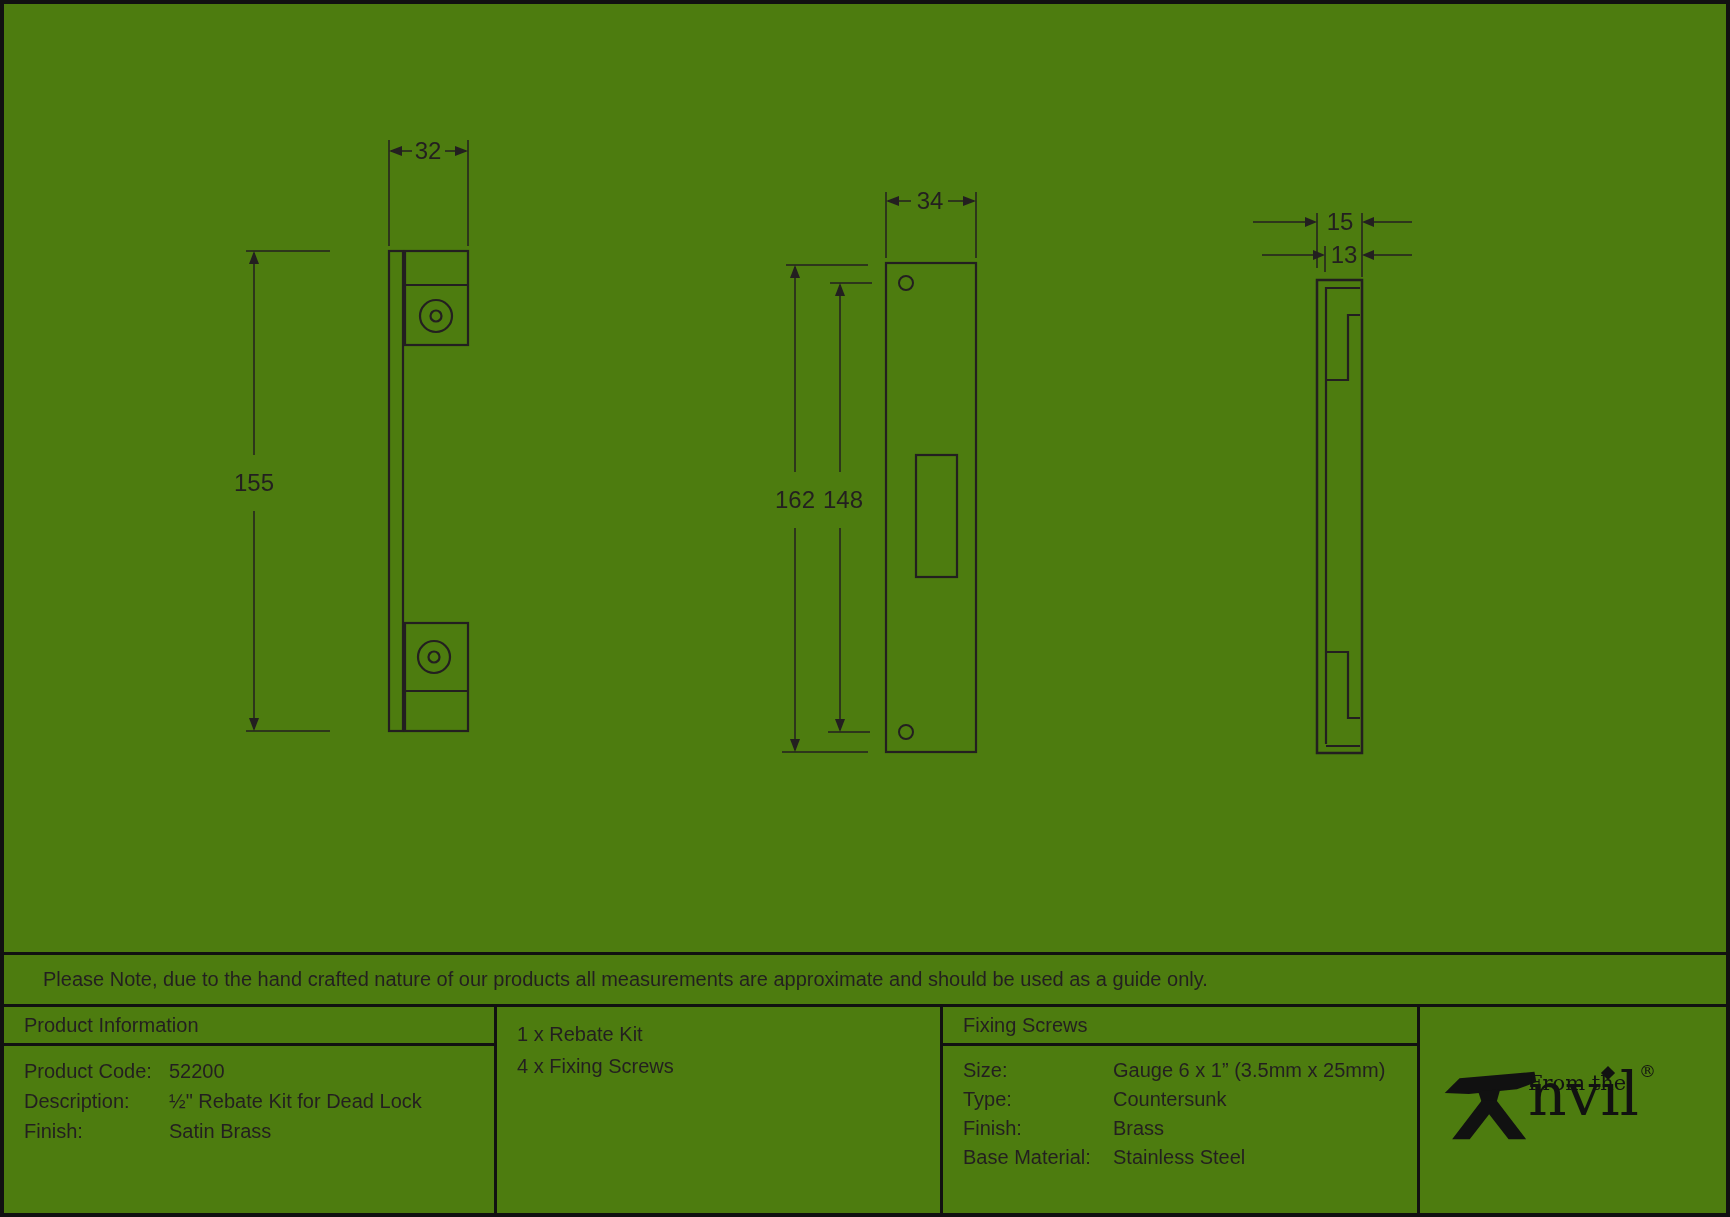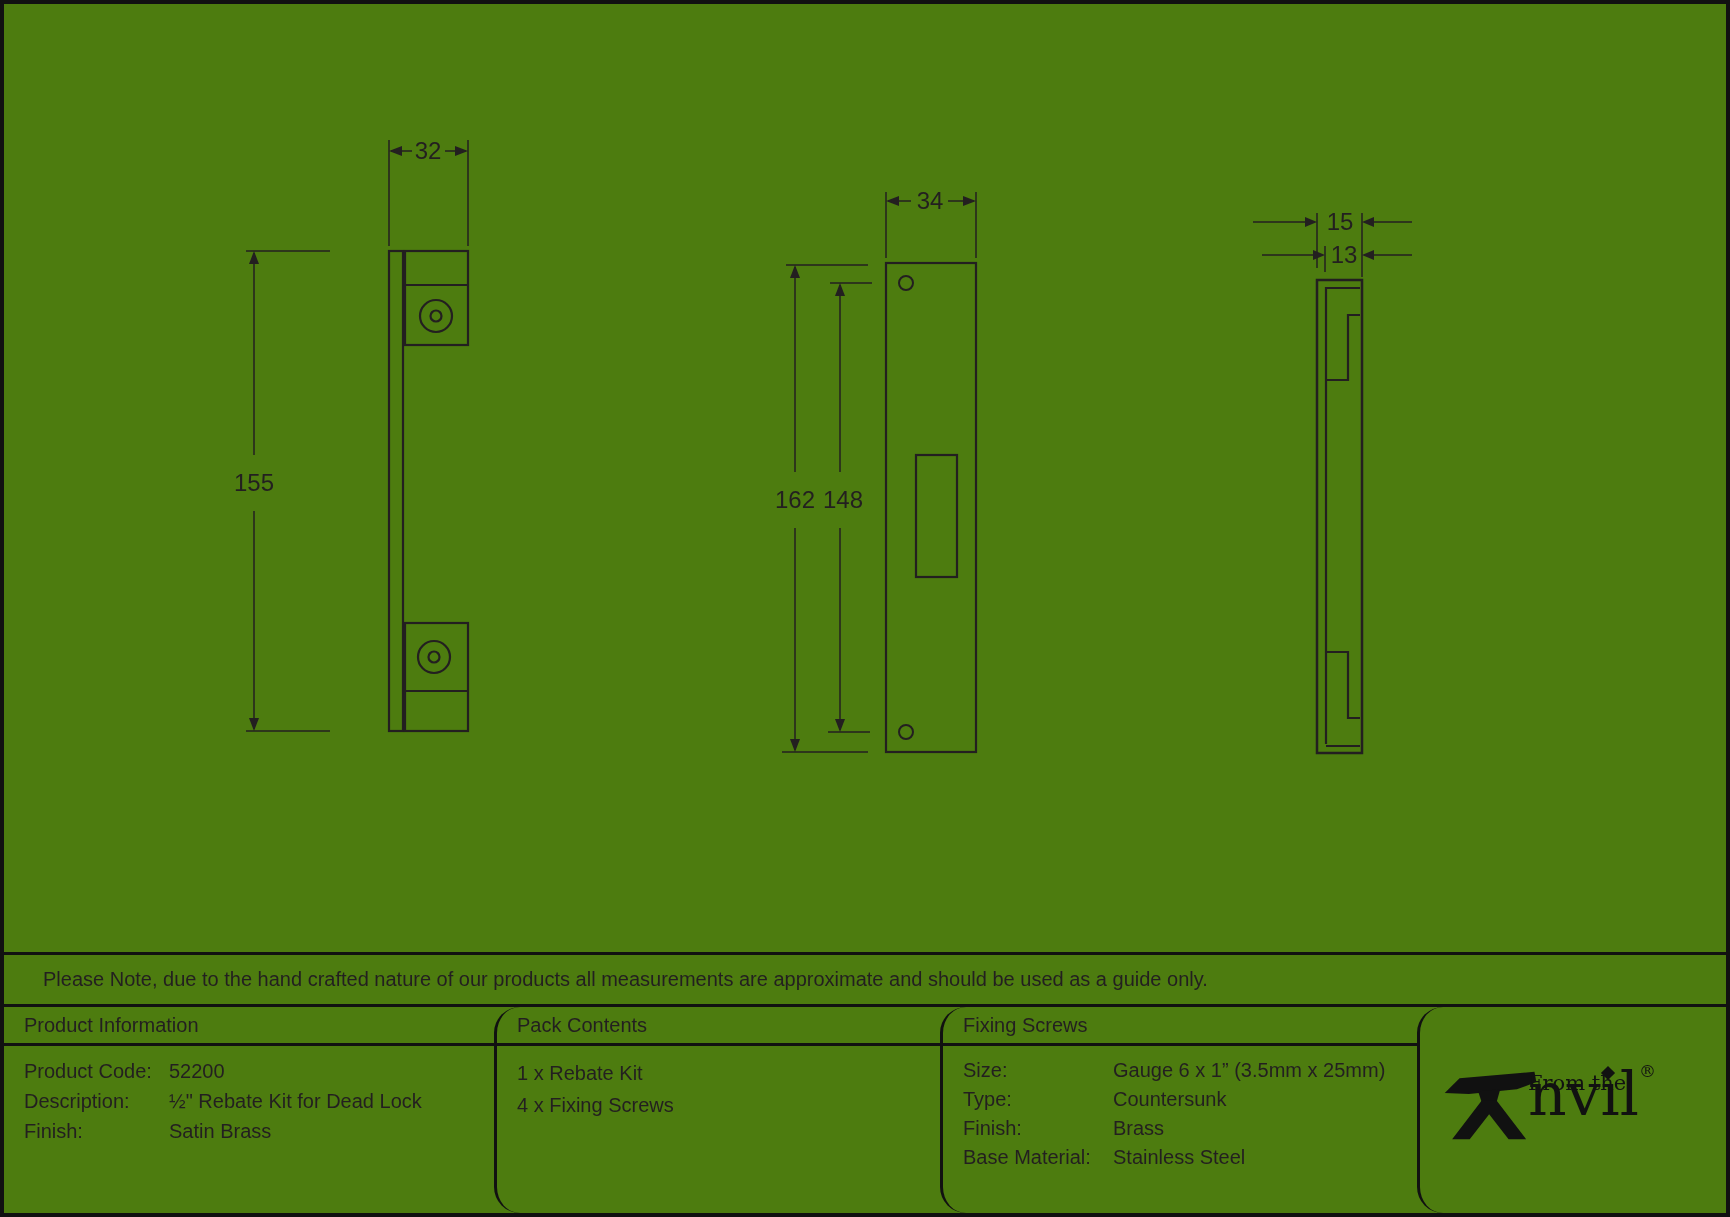--- a/index.html
+++ b/index.html
@@ -25,21 +25,21 @@
     display:flex;flex-direction:column;
   }
   .note-row{
     height:55px;box-sizing:border-box;
     border-top:3px solid #111;border-bottom:3px solid #111;
     display:flex;align-items:center;
     padding-left:39px;
     font-size:20px;
   }
   .info-table{flex:1;display:flex;}
-  .col{box-sizing:border-box;position:relative;border-radius:26px;}
+  .col{box-sizing:border-box;position:relative;}
   .col + .col{border-left:3px solid #111;}
   .col-product{width:490px;}
   .col-pack{width:446px;}
   .col-fixing{width:477px;}
   .col-logo{flex:1;}
   .cell-header{
     height:36px;line-height:36px;
     border-bottom:3px solid #111;
     padding-left:20px;
     font-size:20px;
@@ -204,21 +204,20 @@
             <span class="kv-value">½" Rebate Kit for Dead Lock</span>
           </div>
           <div class="kv-row">
             <span class="kv-label">Finish:</span>
             <span class="kv-value">Satin Brass</span>
           </div>
         </div>
       </div>
 
       <div class="col col-pack">
-        <div class="cell-header">Pack Contents</div>
         <div class="cell-body">
           <div class="pack-line">1 x Rebate Kit</div>
           <div class="pack-line">4 x Fixing Screws</div>
         </div>
       </div>
 
       <div class="col col-fixing">
         <div class="cell-header">Fixing Screws</div>
         <div class="cell-body">
           <div class="kv-row">

